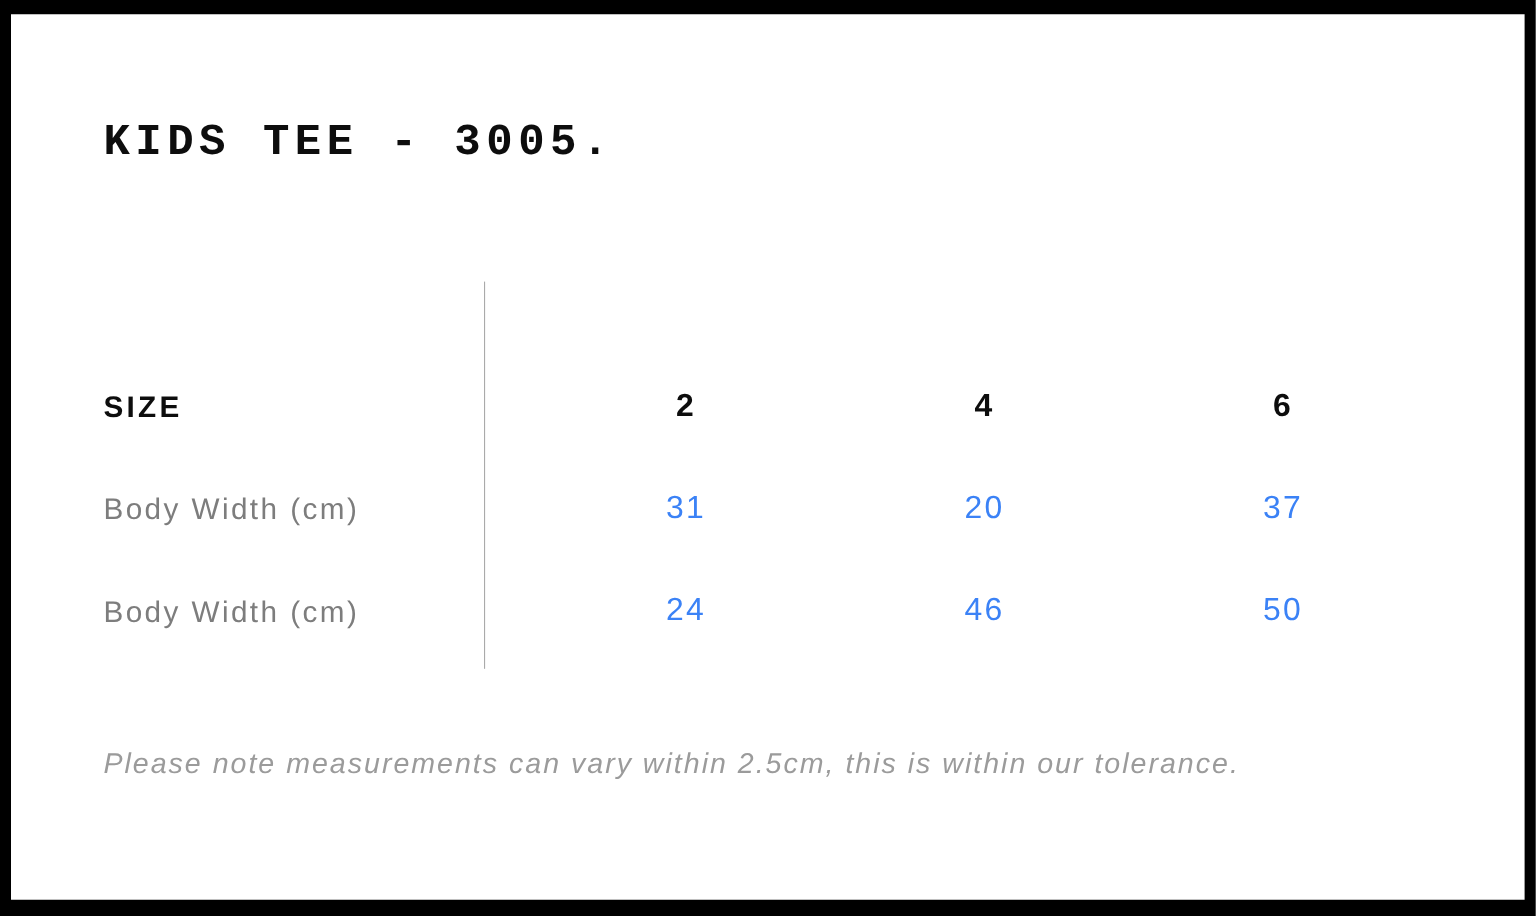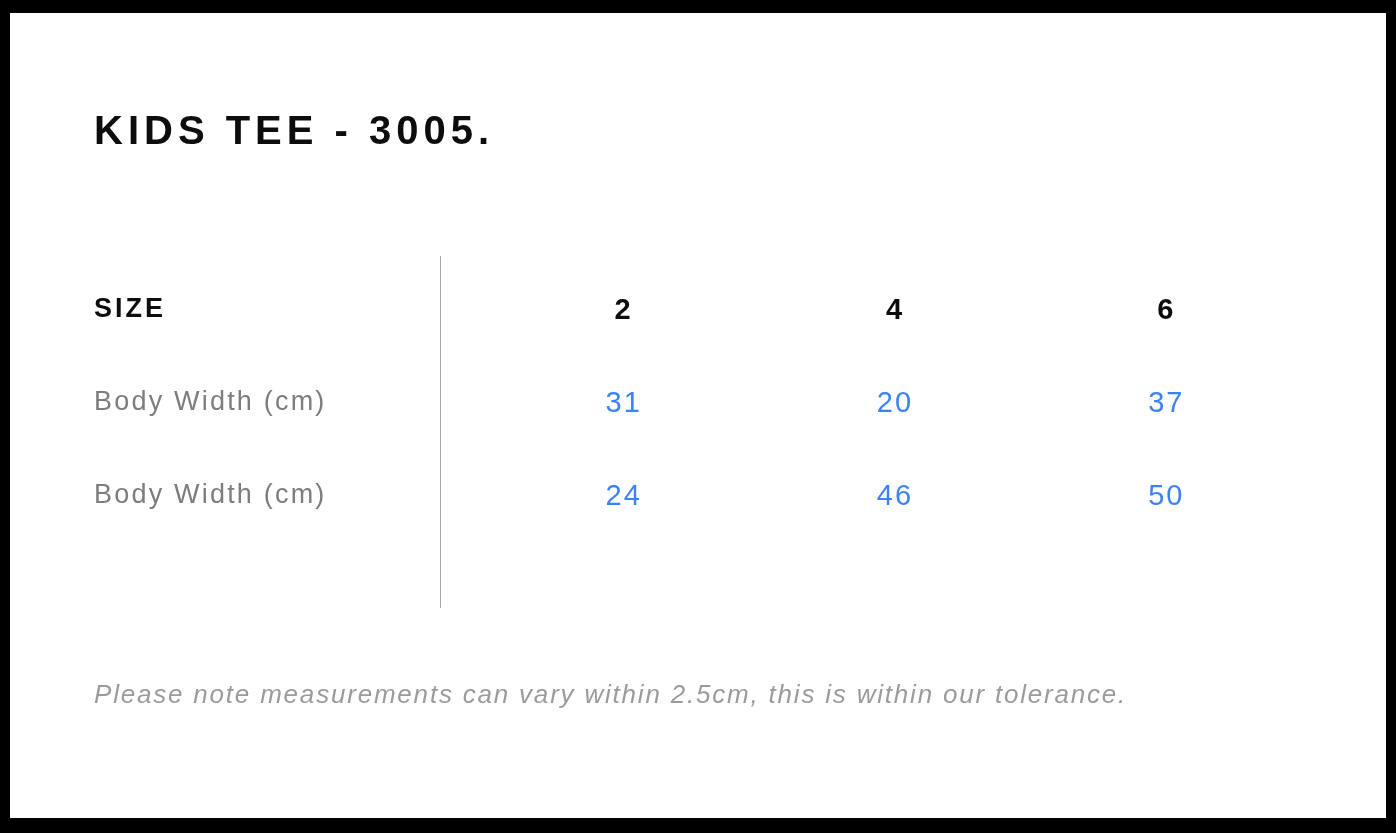--- a/index.html
+++ b/index.html
@@ -22,20 +22,21 @@
   .title {
     position: absolute;
     left: 84px;
     top: 95px;
     margin: 0;
     font-size: 40px;
     font-weight: 700;
     letter-spacing: 5px;
     color: #0d0d0d;
     white-space: nowrap;
+    font-family: Liberation Mono, monospace;
   }
   .size-table {
     position: absolute;
     left: 84px;
     top: 243px;
     width: 1208px;
     height: 352px;
     display: flex;
     flex-direction: column;
     justify-content: center;
@@ -44,21 +45,21 @@
     position: absolute;
     left: 346px;
     top: 0;
     width: 1px;
     height: 352px;
     background: #aaaaaa;
   }
   .trow {
     height: 93px;
     display: flex;
-    align-items: flex-start;
+    align-items: flex-end;
   }
   .label-cell {
     width: 346px;
     box-sizing: border-box;
     font-size: 27px;
     letter-spacing: 2.2px;
     color: #7d7d7d;
     white-space: nowrap;
   }
   .label-cell.header {

